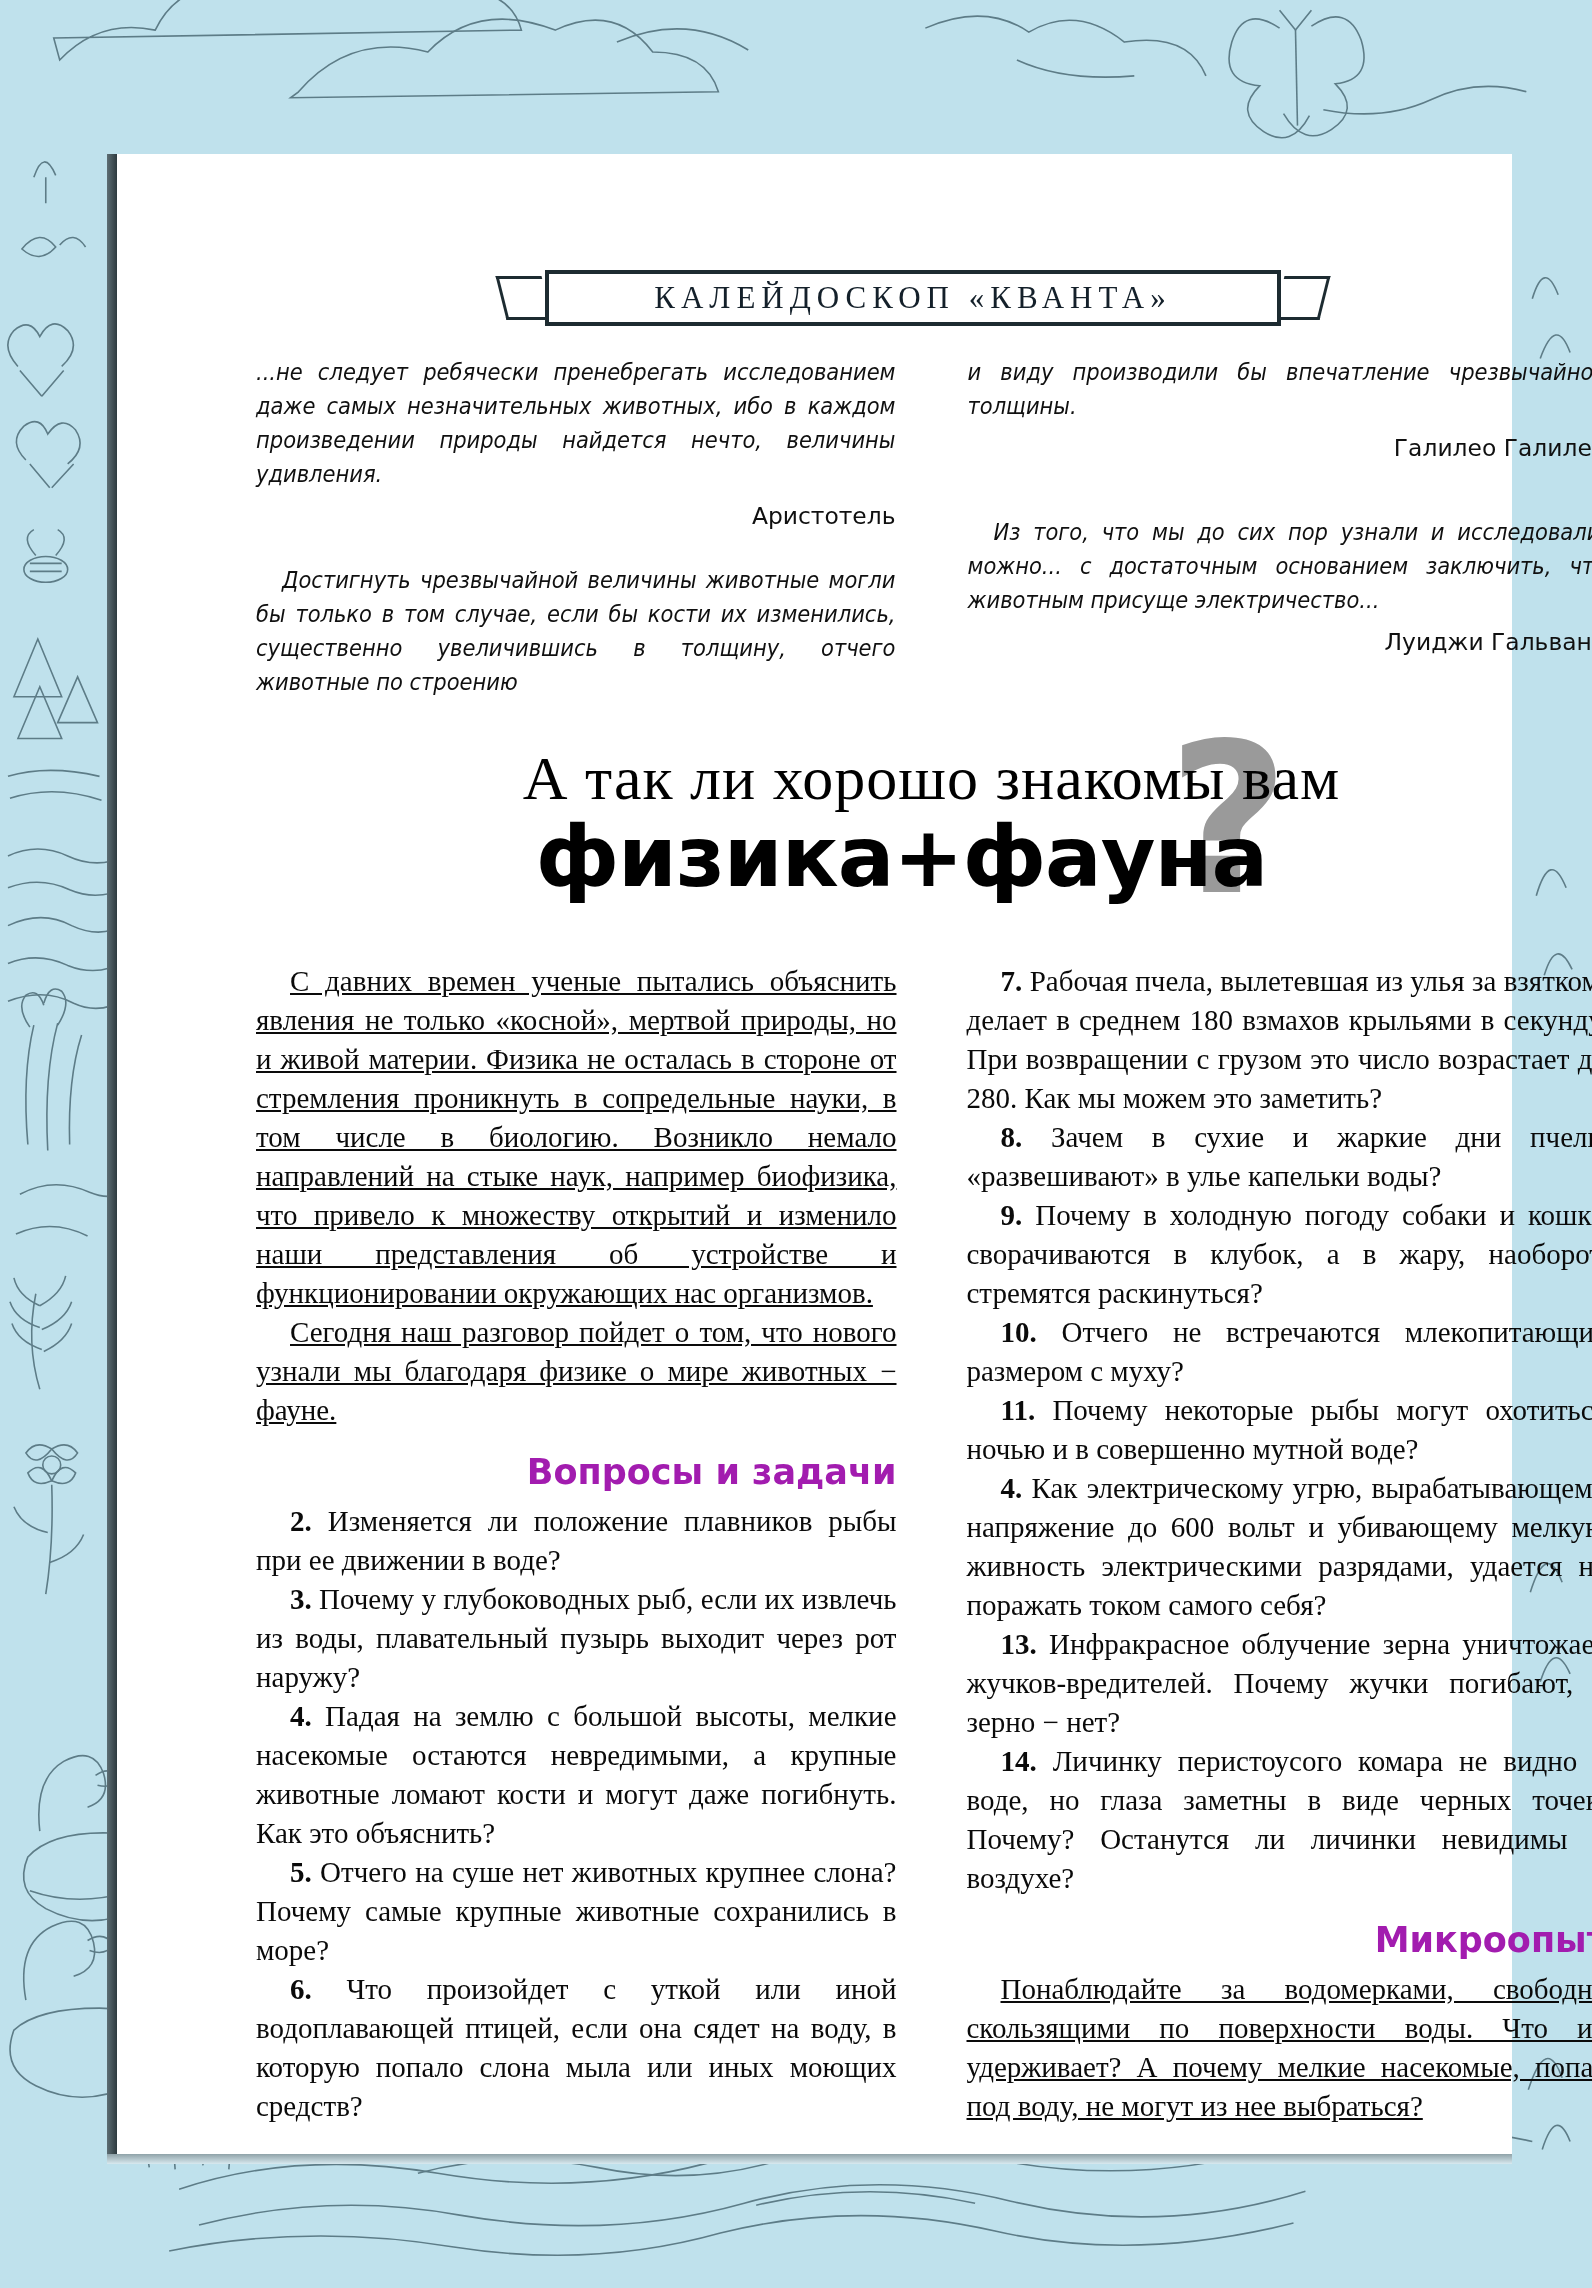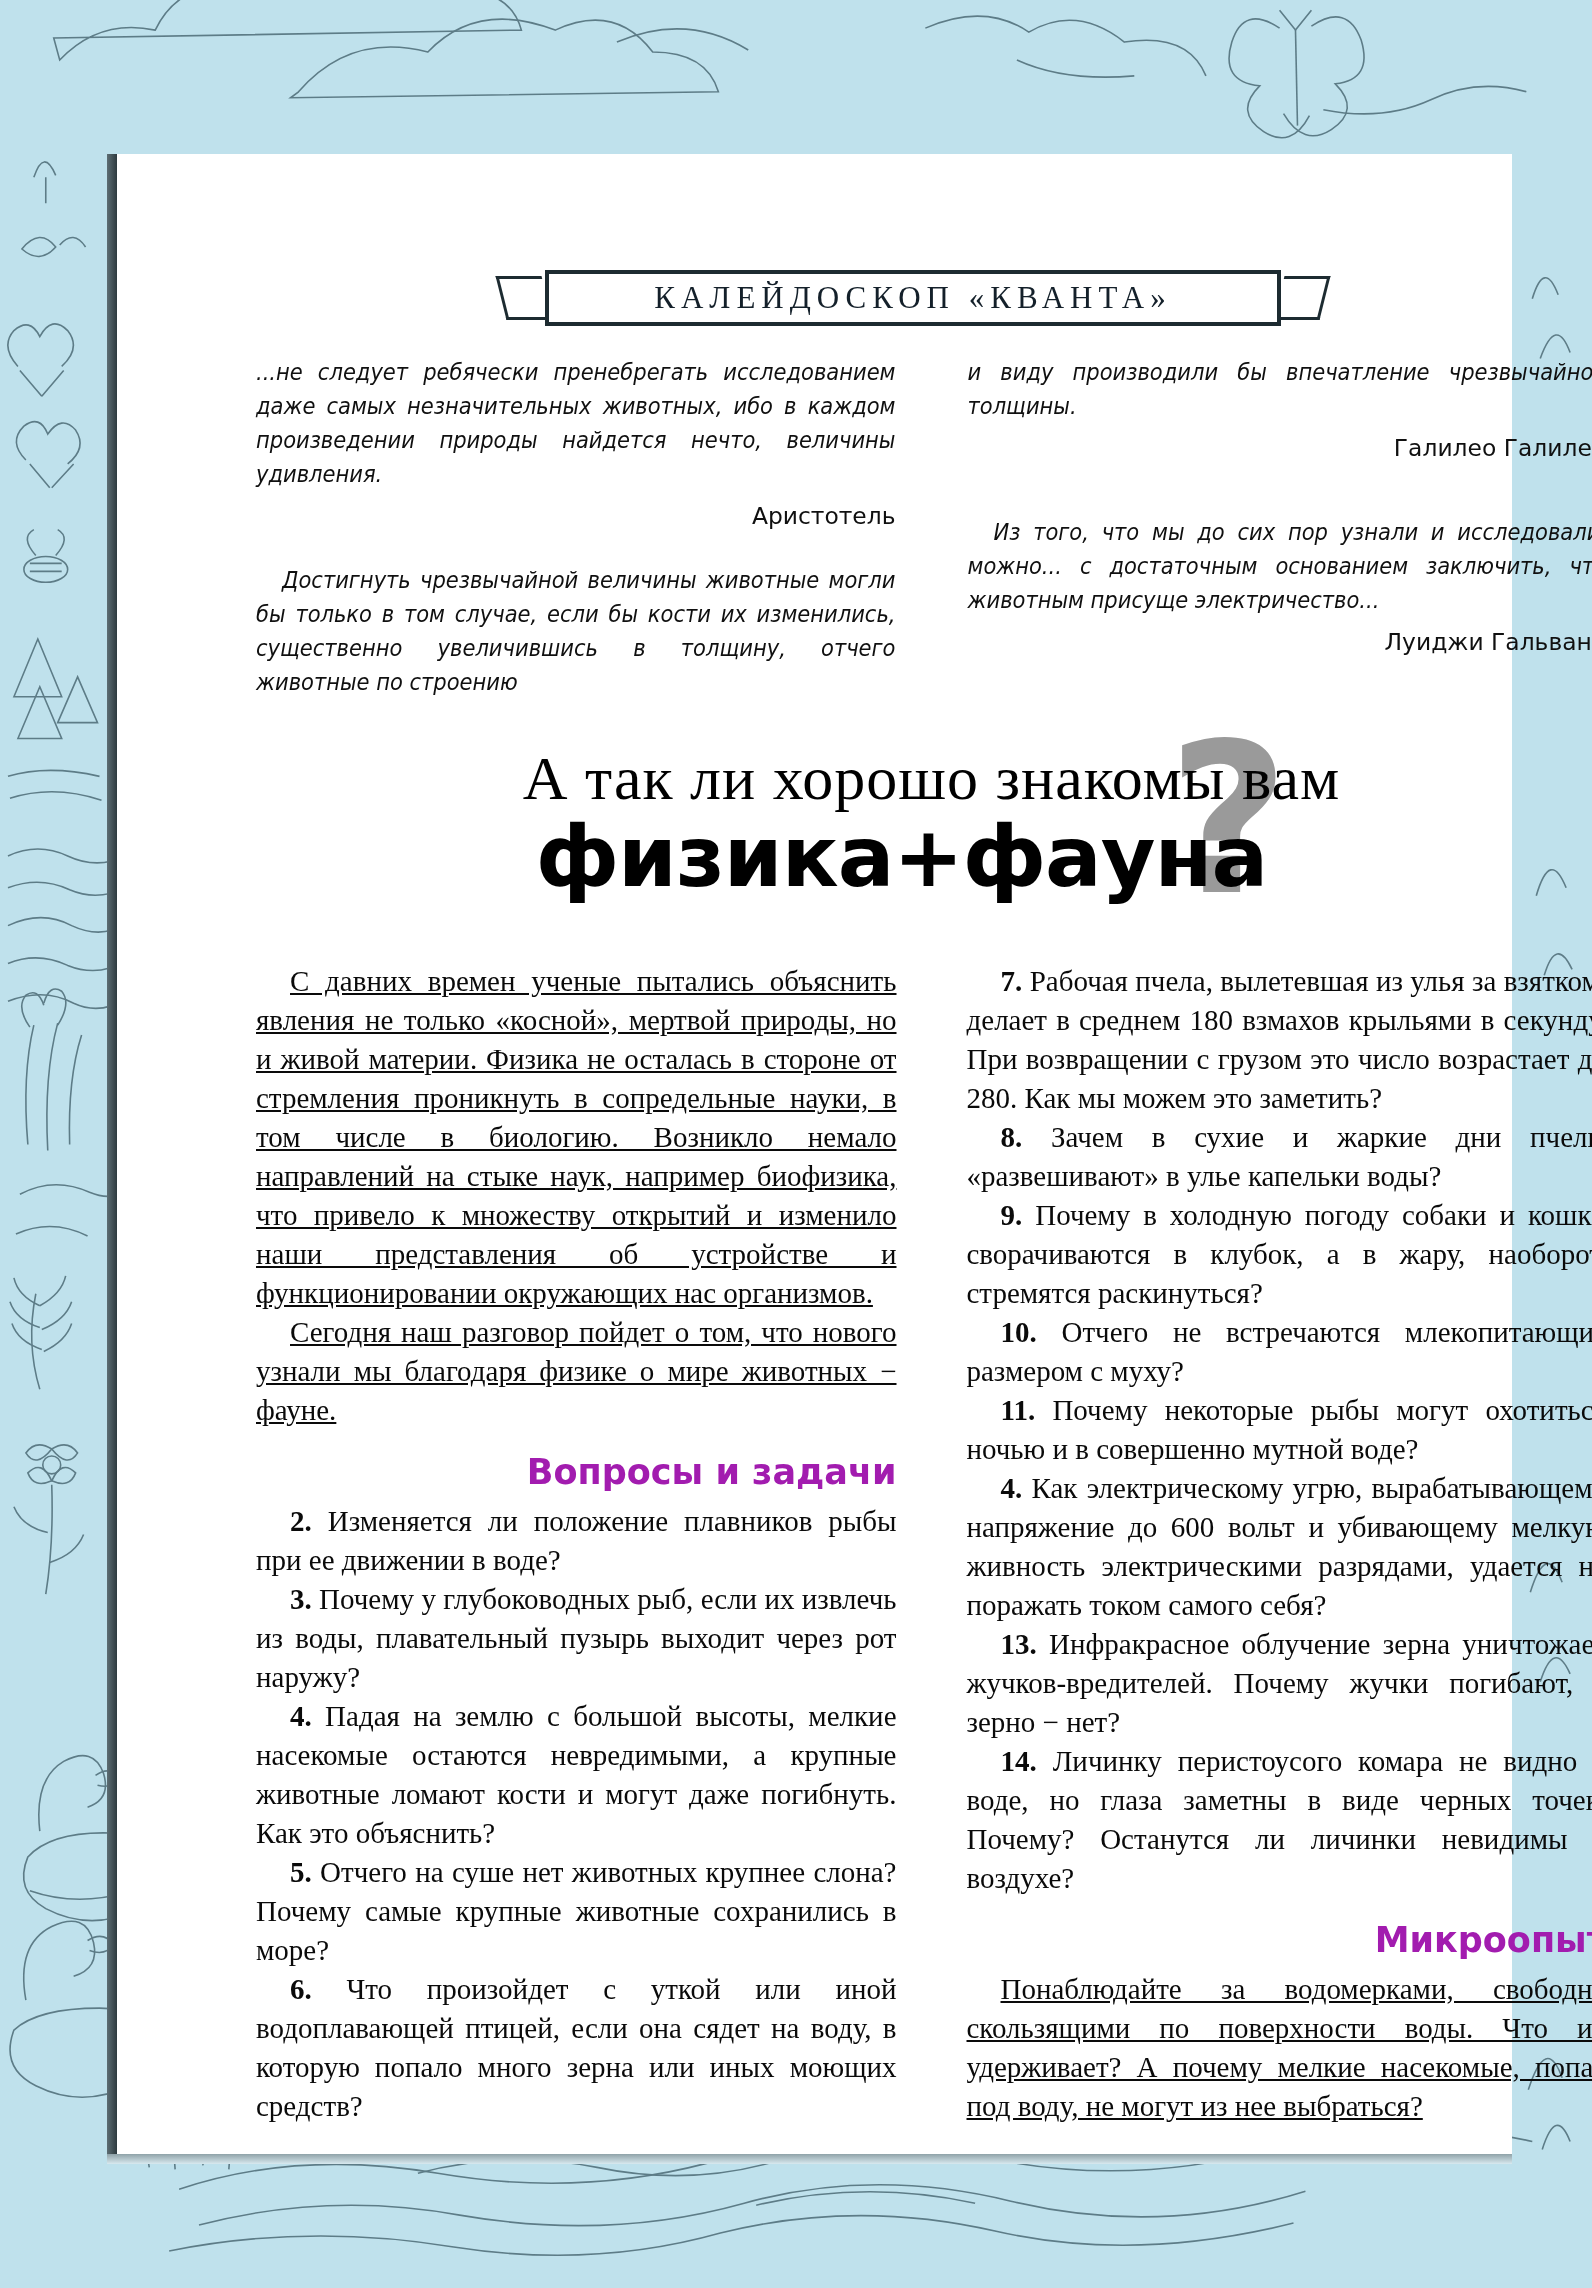--- a/index.html
+++ b/index.html
@@ -346,21 +346,21 @@
       <div class="col">
         <p class="body">С давних времен ученые пытались объяснить явления не только «косной», мертвой природы, но и живой материи. Физика не осталась в стороне от стремления проникнуть в сопредельные науки, в том числе в биологию. Возникло немало направлений на стыке наук, например биофизика, что привело к множеству открытий и изменило наши представления об устройстве и функционировании окружающих нас организмов.</p>
         <p class="body">Сегодня наш разговор пойдет о том, что нового узнали мы благодаря физике о мире животных − фауне.</p>
 
         <h3 class="section">Вопросы и задачи</h3>
 
         <p class="q"><span class="num">2.</span> <span>Изменяется ли положение плавников рыбы при ее движении в воде?</span></p>
         <p class="q"><span class="num">3.</span> <span>Почему у глубоководных рыб, если их извлечь из воды, плавательный пузырь выходит через рот наружу?</span></p>
         <p class="q"><span class="num">4.</span> <span>Падая на землю с большой высоты, мелкие насекомые остаются невредимыми, а крупные животные ломают кости и могут даже погибнуть. Как это объяснить?</span></p>
         <p class="q"><span class="num">5.</span> <span>Отчего на суше нет животных крупнее слона? Почему самые крупные животные сохранились в море?</span></p>
-        <p class="q"><span class="num">6.</span> <span>Что произойдет с уткой или иной водоплавающей птицей, если она сядет на воду, в которую попало много зерна или иных моющих средств?</span></p>
+        <p class="q"><span class="num">6.</span> <span>Что произойдет с уткой или иной водоплавающей птицей, если она сядет на воду, в которую попало слона мыла или иных моющих средств?</span></p>
       </div>
 
       <div class="col">
         <p class="q"><span class="num">7.</span> <span>Рабочая пчела, вылетевшая из улья за взятком, делает в среднем 180 взмахов крыльями в секунду. При возвращении с грузом это число возрастает до 280. Как мы можем это заметить?</span></p>
         <p class="q"><span class="num">8.</span> <span>Зачем в сухие и жаркие дни пчелы «развешивают» в улье капельки воды?</span></p>
         <p class="q"><span class="num">9.</span> <span>Почему в холодную погоду собаки и кошки сворачиваются в клубок, а в жару, наоборот, стремятся раскинуться?</span></p>
         <p class="q"><span class="num">10.</span> <span>Отчего не встречаются млекопитающие размером с муху?</span></p>
         <p class="q"><span class="num">11.</span> <span>Почему некоторые рыбы могут охотиться ночью и в совершенно мутной воде?</span></p>
         <p class="q"><span class="num">4.</span> <span>Как электрическому угрю, вырабатывающему напряжение до 600 вольт и убивающему мелкую живность электрическими разрядами, удается не поражать током самого себя?</span></p>
         <p class="q"><span class="num">13.</span> <span>Инфракрасное облучение зерна уничтожает жучков-вредителей. Почему жучки погибают, а зерно − нет?</span></p>

